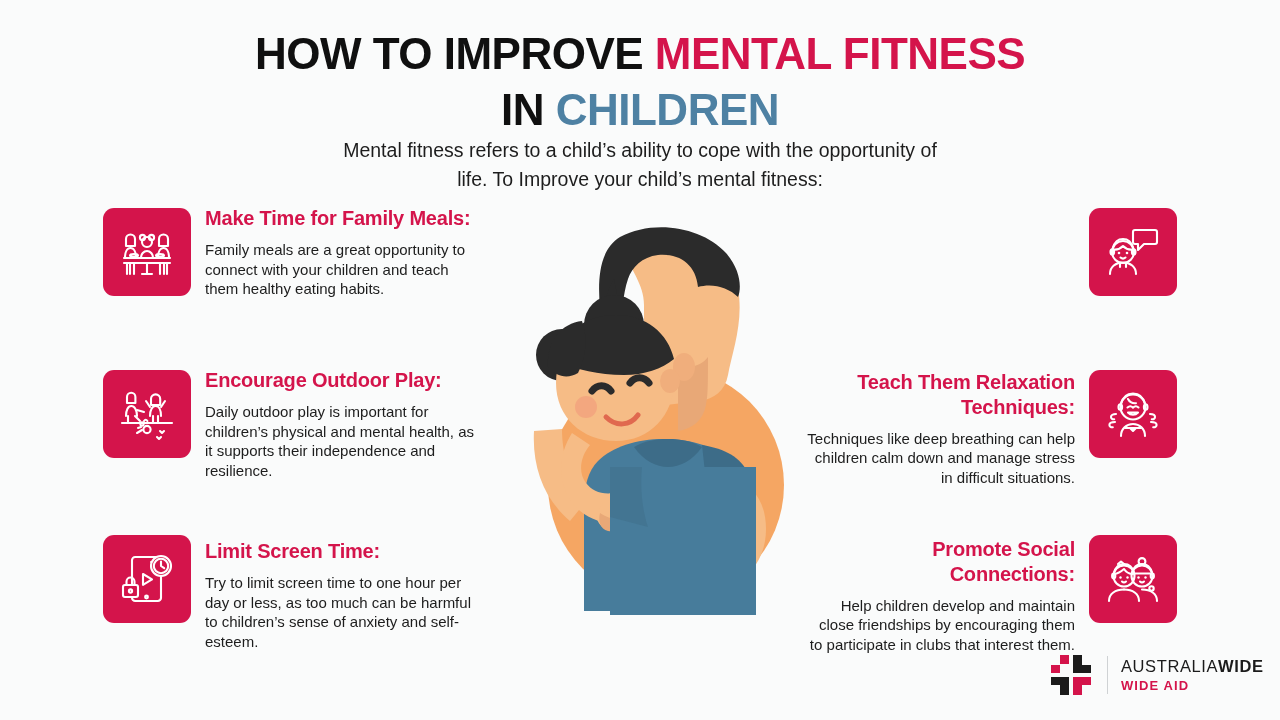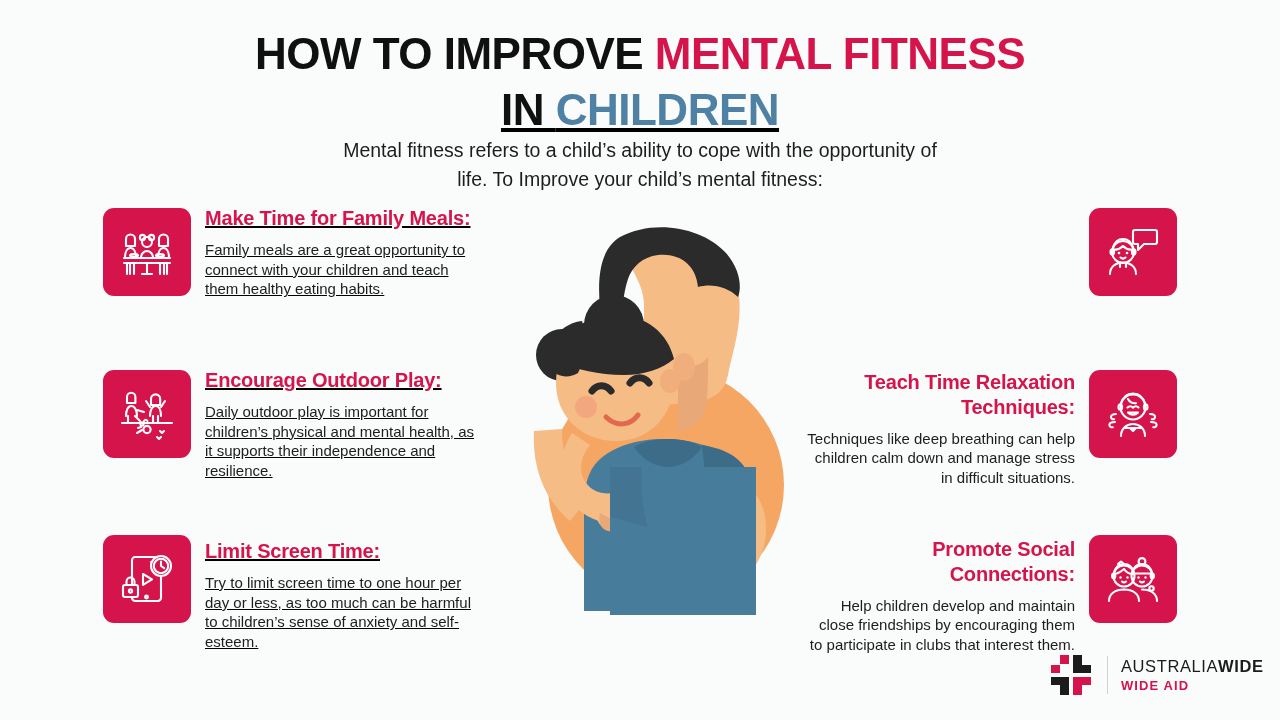--- a/index.html
+++ b/index.html
@@ -14,31 +14,31 @@
   
   .title {
     position: absolute; left: 0; top: 26px; width: 1280px;
     text-align: center;
     font-size: 44px; font-weight: 700; letter-spacing: -0.5px;
     line-height: 1.27;
   }
   .title .blk { color: #101010; }
   .title .red { color: #D4144B; }
   .title .blue { color: #4E81A3; }
-  .title-line2 { display: block; text-decoration: underline; }
+  .title-line2 { display: block; }
 
   .subtitle {
     position: absolute; left: 340px; top: 136px; width: 600px;
     text-align: center; color: #1d1d1d;
     font-size: 19.5px; line-height: 1.47; font-weight: 400;
   }
 
   
   .col { position: absolute; top: 198px; width: 380px; }
-  .col-left  { left: 95px; text-decoration: underline; }
+  .col-left  { left: 95px; }
   .col-right { left: 805px; }
 
   .item { position: relative; min-height: 148px; }
   .item + .item { margin-top: 0px; }
 
   .icon-box {
     position: absolute; top: 10px;
     width: 88px; height: 88px; border-radius: 11px;
     background: #D4144B;
     display: flex; align-items: center; justify-content: center;
@@ -237,21 +237,21 @@
           <path d="M23 45h16"></path>
           <path d="M28 45l3 3 3-3"></path>
 
           <path d="M14 31c-3 0-5 1.4-5 3s1.6 2.6 3.2 2.2"></path>
           <path d="M13 39c-3.4 0-5.6 1.4-5.6 3s1.8 2.6 3.4 2.2"></path>
           <path d="M48 31c3 0 5 1.4 5 3s-1.6 2.6-3.2 2.2"></path>
           <path d="M49 39c3.4 0 5.6 1.4 5.6 3s-1.8 2.6-3.4 2.2"></path>
         </svg>
       </div>
       <div class="txt">
-        <div class="item-title">Teach Time Relaxation Techniques:</div>
+        <div class="item-title">Teach Them Relaxation Techniques:</div>
         <div class="item-body">Techniques like deep breathing can help children calm down and manage stress in difficult situations.</div>
       </div>
     </div>
 
     <div class="item i2">
       <div class="icon-box">
         <svg width="62" height="62" viewBox="0 0 62 62" fill="none" stroke="#fff" stroke-width="2.1" stroke-linecap="round" stroke-linejoin="round">
 
           <circle cx="22" cy="28" r="10.5"></circle>
           <path d="M12 25c1.4-6 5-9 10-9s8.6 3 10 9"></path>

